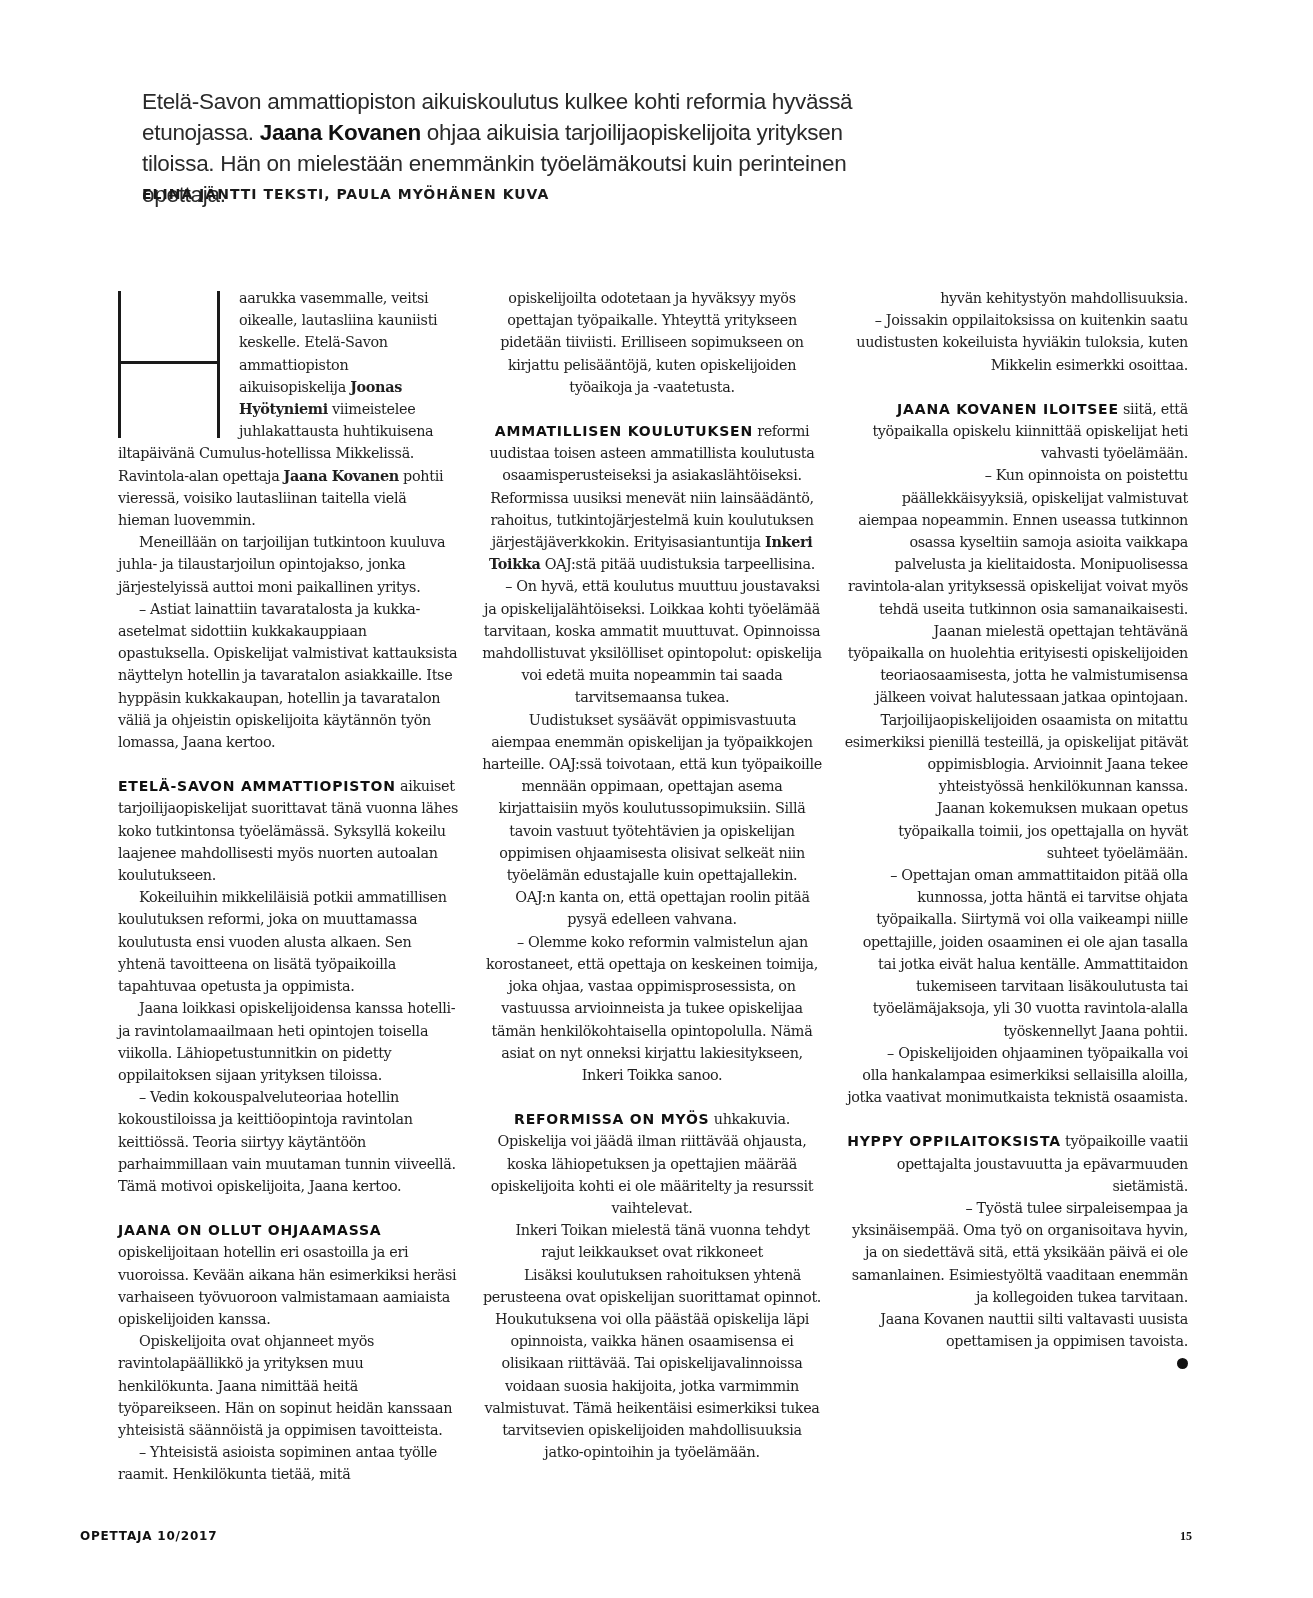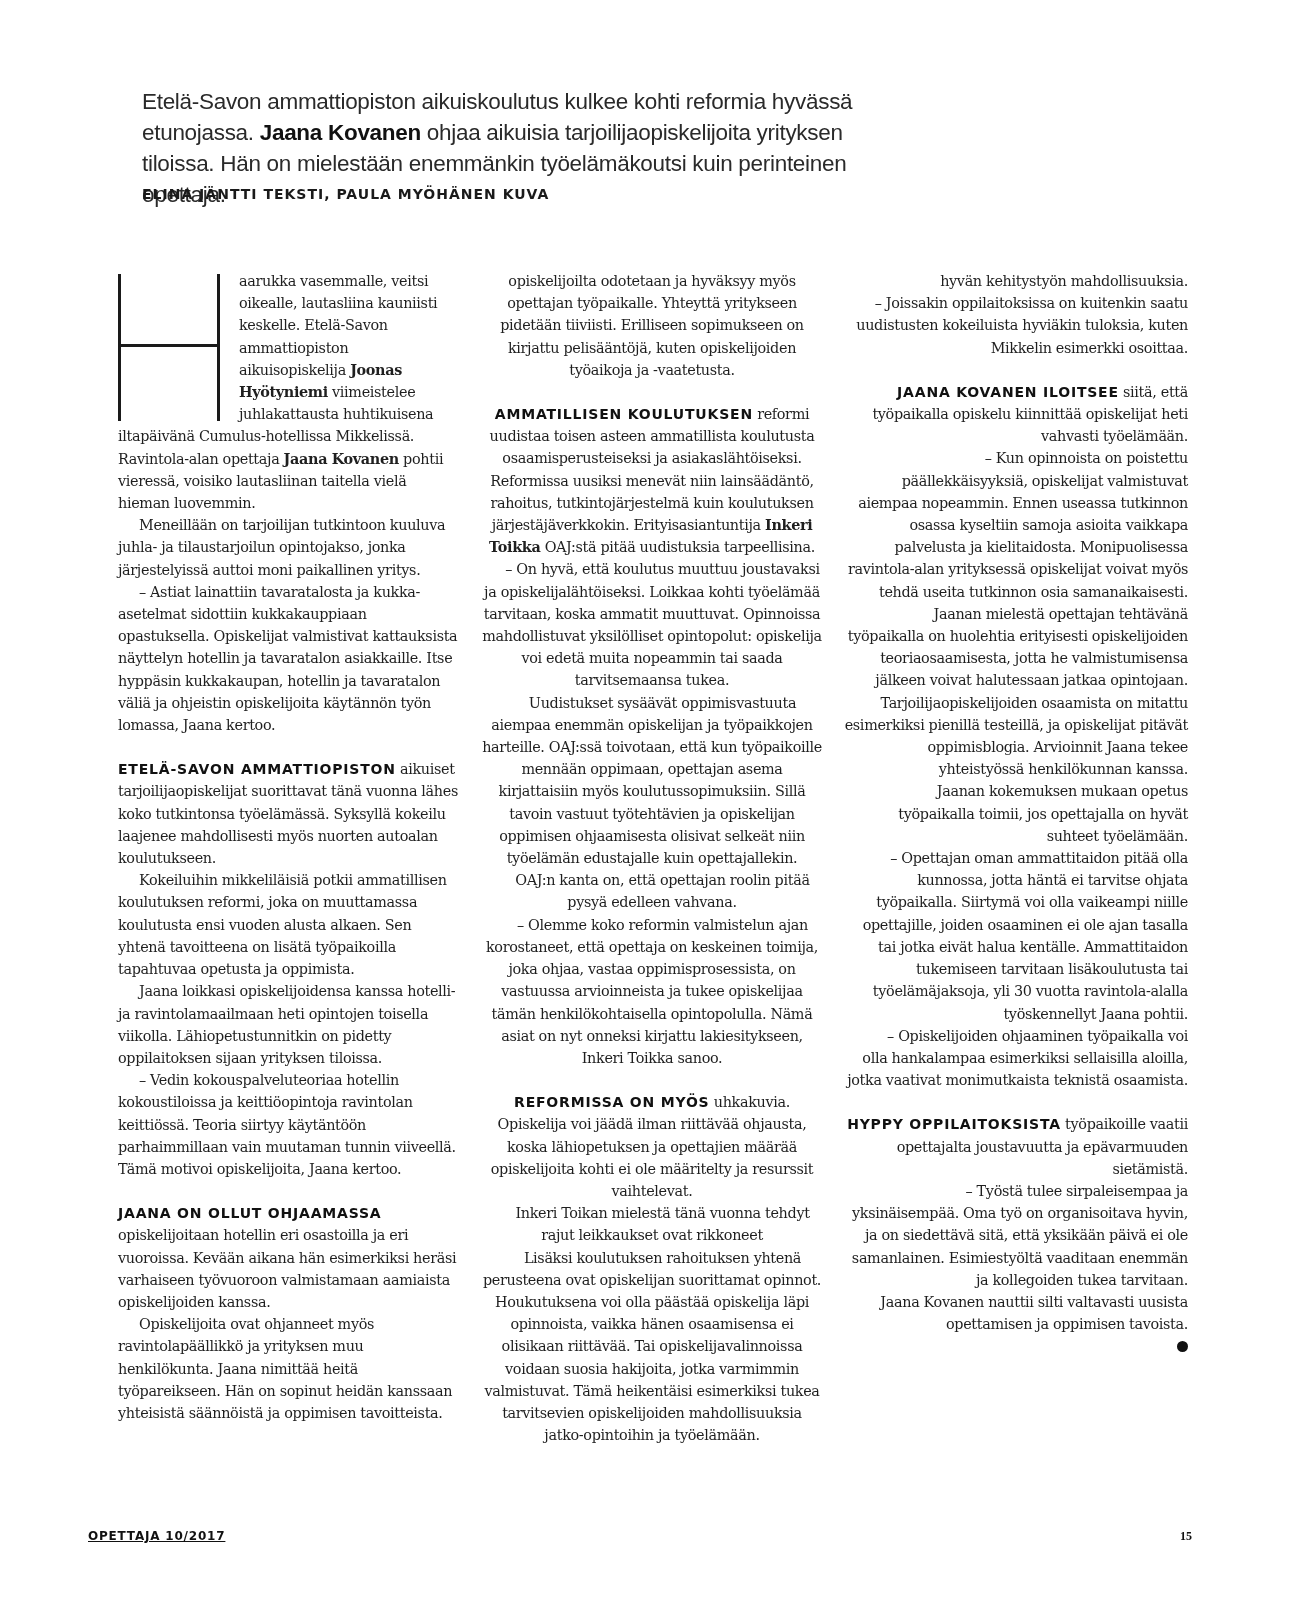--- a/index.html
+++ b/index.html
@@ -10,21 +10,21 @@
     font-size: 22.5px; line-height: 31px; font-weight: 300; color: #2a2a2a;
     letter-spacing: -0.3px;
   }
   .intro b { font-weight: 700; color: #111; }
   .credit {
     position: absolute; left: 142px; top: 186px;
     font-family: "DejaVu Sans", sans-serif; font-weight: 700;
     font-size: 14px; letter-spacing: 1px; color: #1a1a1a;
   }
   .col {
-    position: absolute; top: 270px; width: 340px;
+    position: absolute; top: 287px; width: 340px;
     font-family: "DejaVu Serif", "Liberation Serif", serif;
     font-size: 14.4px; line-height: 22.2px; color: #1f1f1f;
     letter-spacing: -0.35px;
   }
   .col1 { left: 118px; }
   .col2 { left: 482px; text-align: center; }
   .col3 { left: 843px; width: 345px; text-align: right; }
   .col p { margin: 0; text-indent: 21px; }
   .col p.noindent { text-indent: 0; }
   .col p.lead { margin-top: 22px; text-indent: 0; }
@@ -35,23 +35,23 @@
   .col b.name { font-weight: 700; }
   .dropcap {
     float: left; width: 103px; height: 147px; margin: 4px 18px 0 0;
     position: relative;
   }
   .dropcap .bar-l { position: absolute; left: 0; top: 0; width: 3px; height: 147px; background: #1a1a1a; }
   .dropcap .bar-r { position: absolute; left: 99px; top: 0; width: 3px; height: 147px; background: #1a1a1a; }
   .dropcap .bar-m { position: absolute; left: 0; top: 70px; width: 102px; height: 3px; background: #1a1a1a; }
   .end-dot { display: inline-block; width: 11px; height: 11px; border-radius: 50%; background: #111; margin-left: 4px; vertical-align: -1px; }
   .footer-left {
-    position: absolute; left: 88px; top: 1529px;
+    position: absolute; left: 80px; top: 1529px;
     font-family: "DejaVu Sans", sans-serif; font-weight: 700;
-    font-size: 12px; letter-spacing: 0.8px; color: #111; text-decoration: underline;
+    font-size: 12px; letter-spacing: 0.8px; color: #111;
   }
   .footer-right {
     position: absolute; left: 1180px; top: 1529px;
     font-family: Liberation Serif, serif; font-weight: 700;
     font-size: 12px; color: #111;
   }
 </style>
 </head>
 <body>
 
@@ -68,20 +68,21 @@
   </div>
   <p class="noindent"><span>aarukka vasemmalle, veitsi oikealle, lautasliina kauniisti keskelle. Etelä-Savon ammattiopiston aikuisopiskelija </span><b class="name">Joonas Hyötyniemi</b><span> viimeistelee juhlakattausta huhtikuisena iltapäivänä Cumulus-hotellissa Mikkelissä. Ravintola-alan opettaja </span><b class="name">Jaana Kovanen</b><span> pohtii vieressä, voisiko lautasliinan taitella vielä hieman luovemmin.</span></p>
   <p>Meneillään on tarjoilijan tutkintoon kuuluva juhla- ja tilaustarjoilun opintojakso, jonka järjestelyissä auttoi moni paikallinen yritys.</p>
   <p>– Astiat lainattiin tavaratalosta ja kukka-asetelmat sidottiin kukkakauppiaan opastuksella. Opiskelijat valmistivat kattauksista näyttelyn hotellin ja tavaratalon asiakkaille. Itse hyppäsin kukkakaupan, hotellin ja tavaratalon väliä ja ohjeistin opiskelijoita käytännön työn lomassa, Jaana kertoo.</p>
   <p class="lead"><span class="kicker">ETELÄ-SAVON AMMATTIOPISTON</span><span> aikuiset tarjoilijaopiskelijat suorittavat tänä vuonna lähes koko tutkintonsa työelämässä. Syksyllä kokeilu laajenee mahdollisesti myös nuorten autoalan koulutukseen.</span></p>
   <p>Kokeiluihin mikkeliläisiä potkii ammatillisen koulutuksen reformi, joka on muuttamassa koulutusta ensi vuoden alusta alkaen. Sen yhtenä tavoitteena on lisätä työpaikoilla tapahtuvaa opetusta ja oppimista.</p>
   <p>Jaana loikkasi opiskelijoidensa kanssa hotelli- ja ravintolamaailmaan heti opintojen toisella viikolla. Lähiopetustunnitkin on pidetty oppilaitoksen sijaan yrityksen tiloissa.</p>
   <p>– Vedin kokouspalveluteoriaa hotellin kokoustiloissa ja keittiöopintoja ravintolan keittiössä. Teoria siirtyy käytäntöön parhaimmillaan vain muutaman tunnin viiveellä. Tämä motivoi opiskelijoita, Jaana kertoo.</p>
   <p class="lead"><span class="kicker">JAANA ON OLLUT OHJAAMASSA</span><span> opiskelijoitaan hotellin eri osastoilla ja eri vuoroissa. Kevään aikana hän esimerkiksi heräsi varhaiseen työvuoroon valmistamaan aamiaista opiskelijoiden kanssa.</span></p>
   <p>Opiskelijoita ovat ohjanneet myös ravintolapäällikkö ja yrityksen muu henkilökunta. Jaana nimittää heitä työpareikseen. Hän on sopinut heidän kanssaan yhteisistä säännöistä ja oppimisen tavoitteista.</p>
+  <p>– Yhteisistä asioista sopiminen antaa työlle raamit. Henkilökunta tietää, mitä</p>
 </div>
 
 <div class="col col2">
   <p class="noindent">opiskelijoilta odotetaan ja hyväksyy myös opettajan työpaikalle. Yhteyttä yritykseen pidetään tiiviisti. Erilliseen sopimukseen on kirjattu pelisääntöjä, kuten opiskelijoiden työaikoja ja -vaatetusta.</p>
   <p class="lead"><span class="kicker">AMMATILLISEN KOULUTUKSEN</span><span> reformi uudistaa toisen asteen ammatillista koulutusta osaamisperusteiseksi ja asiakaslähtöiseksi. Reformissa uusiksi menevät niin lainsäädäntö, rahoitus, tutkintojärjestelmä kuin koulutuksen järjestäjäverkkokin. Erityisasiantuntija </span><b class="name">Inkeri Toikka</b><span> OAJ:stä pitää uudistuksia tarpeellisina.</span></p>
   <p>– On hyvä, että koulutus muuttuu joustavaksi ja opiskelijalähtöiseksi. Loikkaa kohti työelämää tarvitaan, koska ammatit muuttuvat. Opinnoissa mahdollistuvat yksilölliset opintopolut: opiskelija voi edetä muita nopeammin tai saada tarvitsemaansa tukea.</p>
   <p>Uudistukset sysäävät oppimisvastuuta aiempaa enemmän opiskelijan ja työpaikkojen harteille. OAJ:ssä toivotaan, että kun työpaikoille mennään oppimaan, opettajan asema kirjattaisiin myös koulutussopimuksiin. Sillä tavoin vastuut työtehtävien ja opiskelijan oppimisen ohjaamisesta olisivat selkeät niin työelämän edustajalle kuin opettajallekin.</p>
   <p>OAJ:n kanta on, että opettajan roolin pitää pysyä edelleen vahvana.</p>
   <p>– Olemme koko reformin valmistelun ajan korostaneet, että opettaja on keskeinen toimija, joka ohjaa, vastaa oppimisprosessista, on vastuussa arvioinneista ja tukee opiskelijaa tämän henkilökohtaisella opintopolulla. Nämä asiat on nyt onneksi kirjattu lakiesitykseen, Inkeri Toikka sanoo.</p>
   <p class="lead"><span class="kicker">REFORMISSA ON MYÖS</span><span> uhkakuvia. Opiskelija voi jäädä ilman riittävää ohjausta, koska lähiopetuksen ja opettajien määrää opiskelijoita kohti ei ole määritelty ja resurssit vaihtelevat.</span></p>

